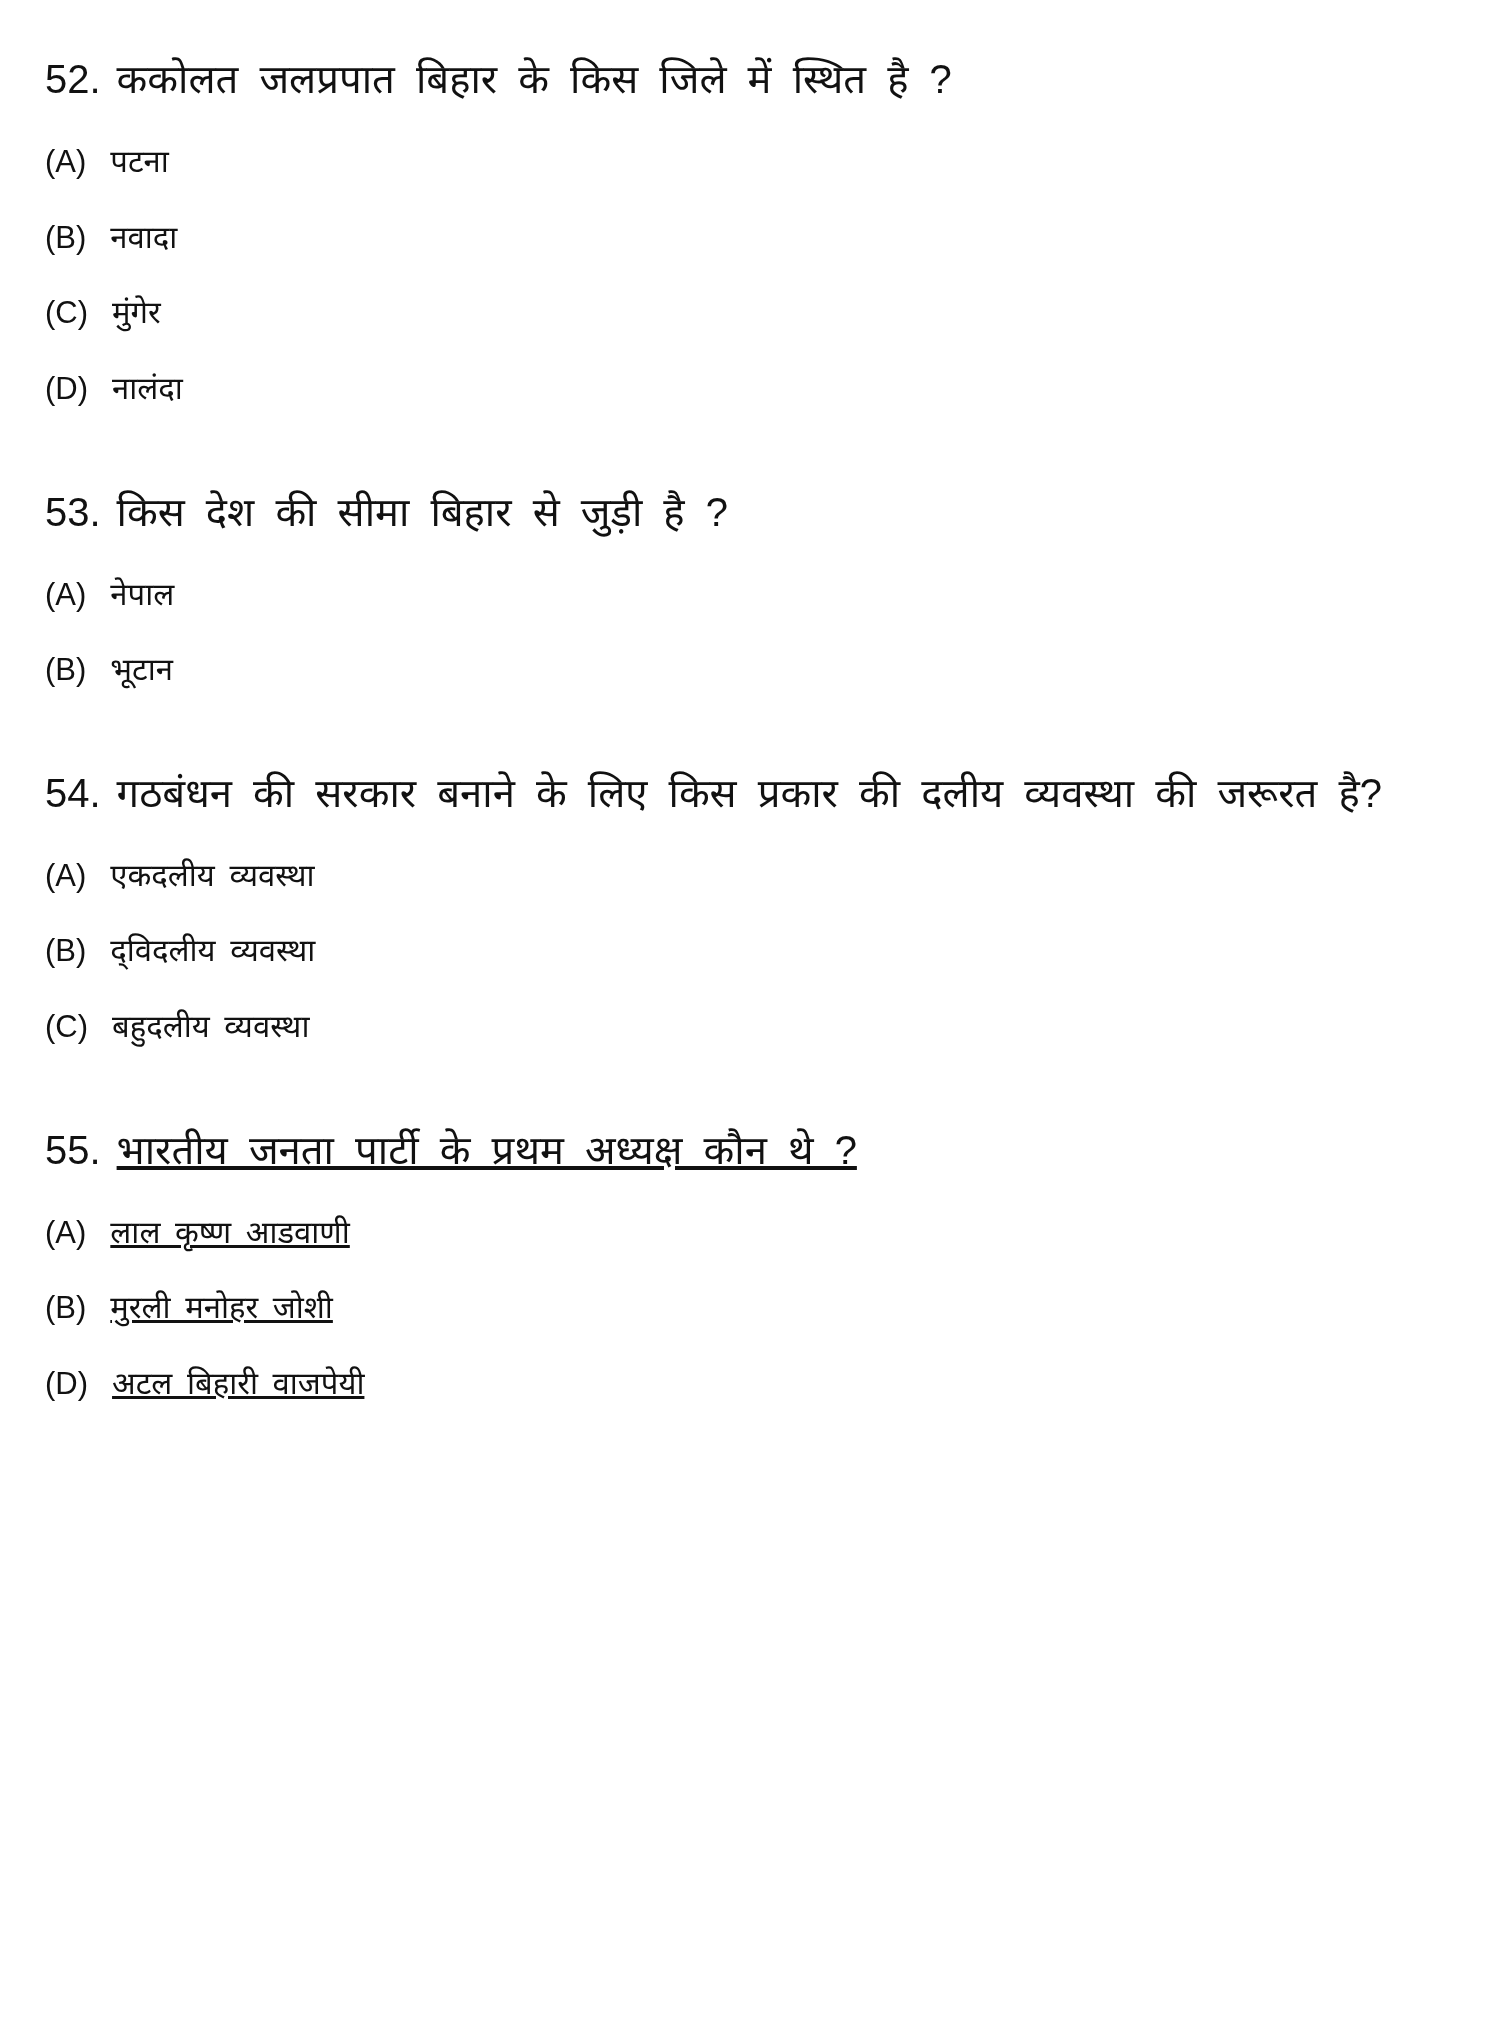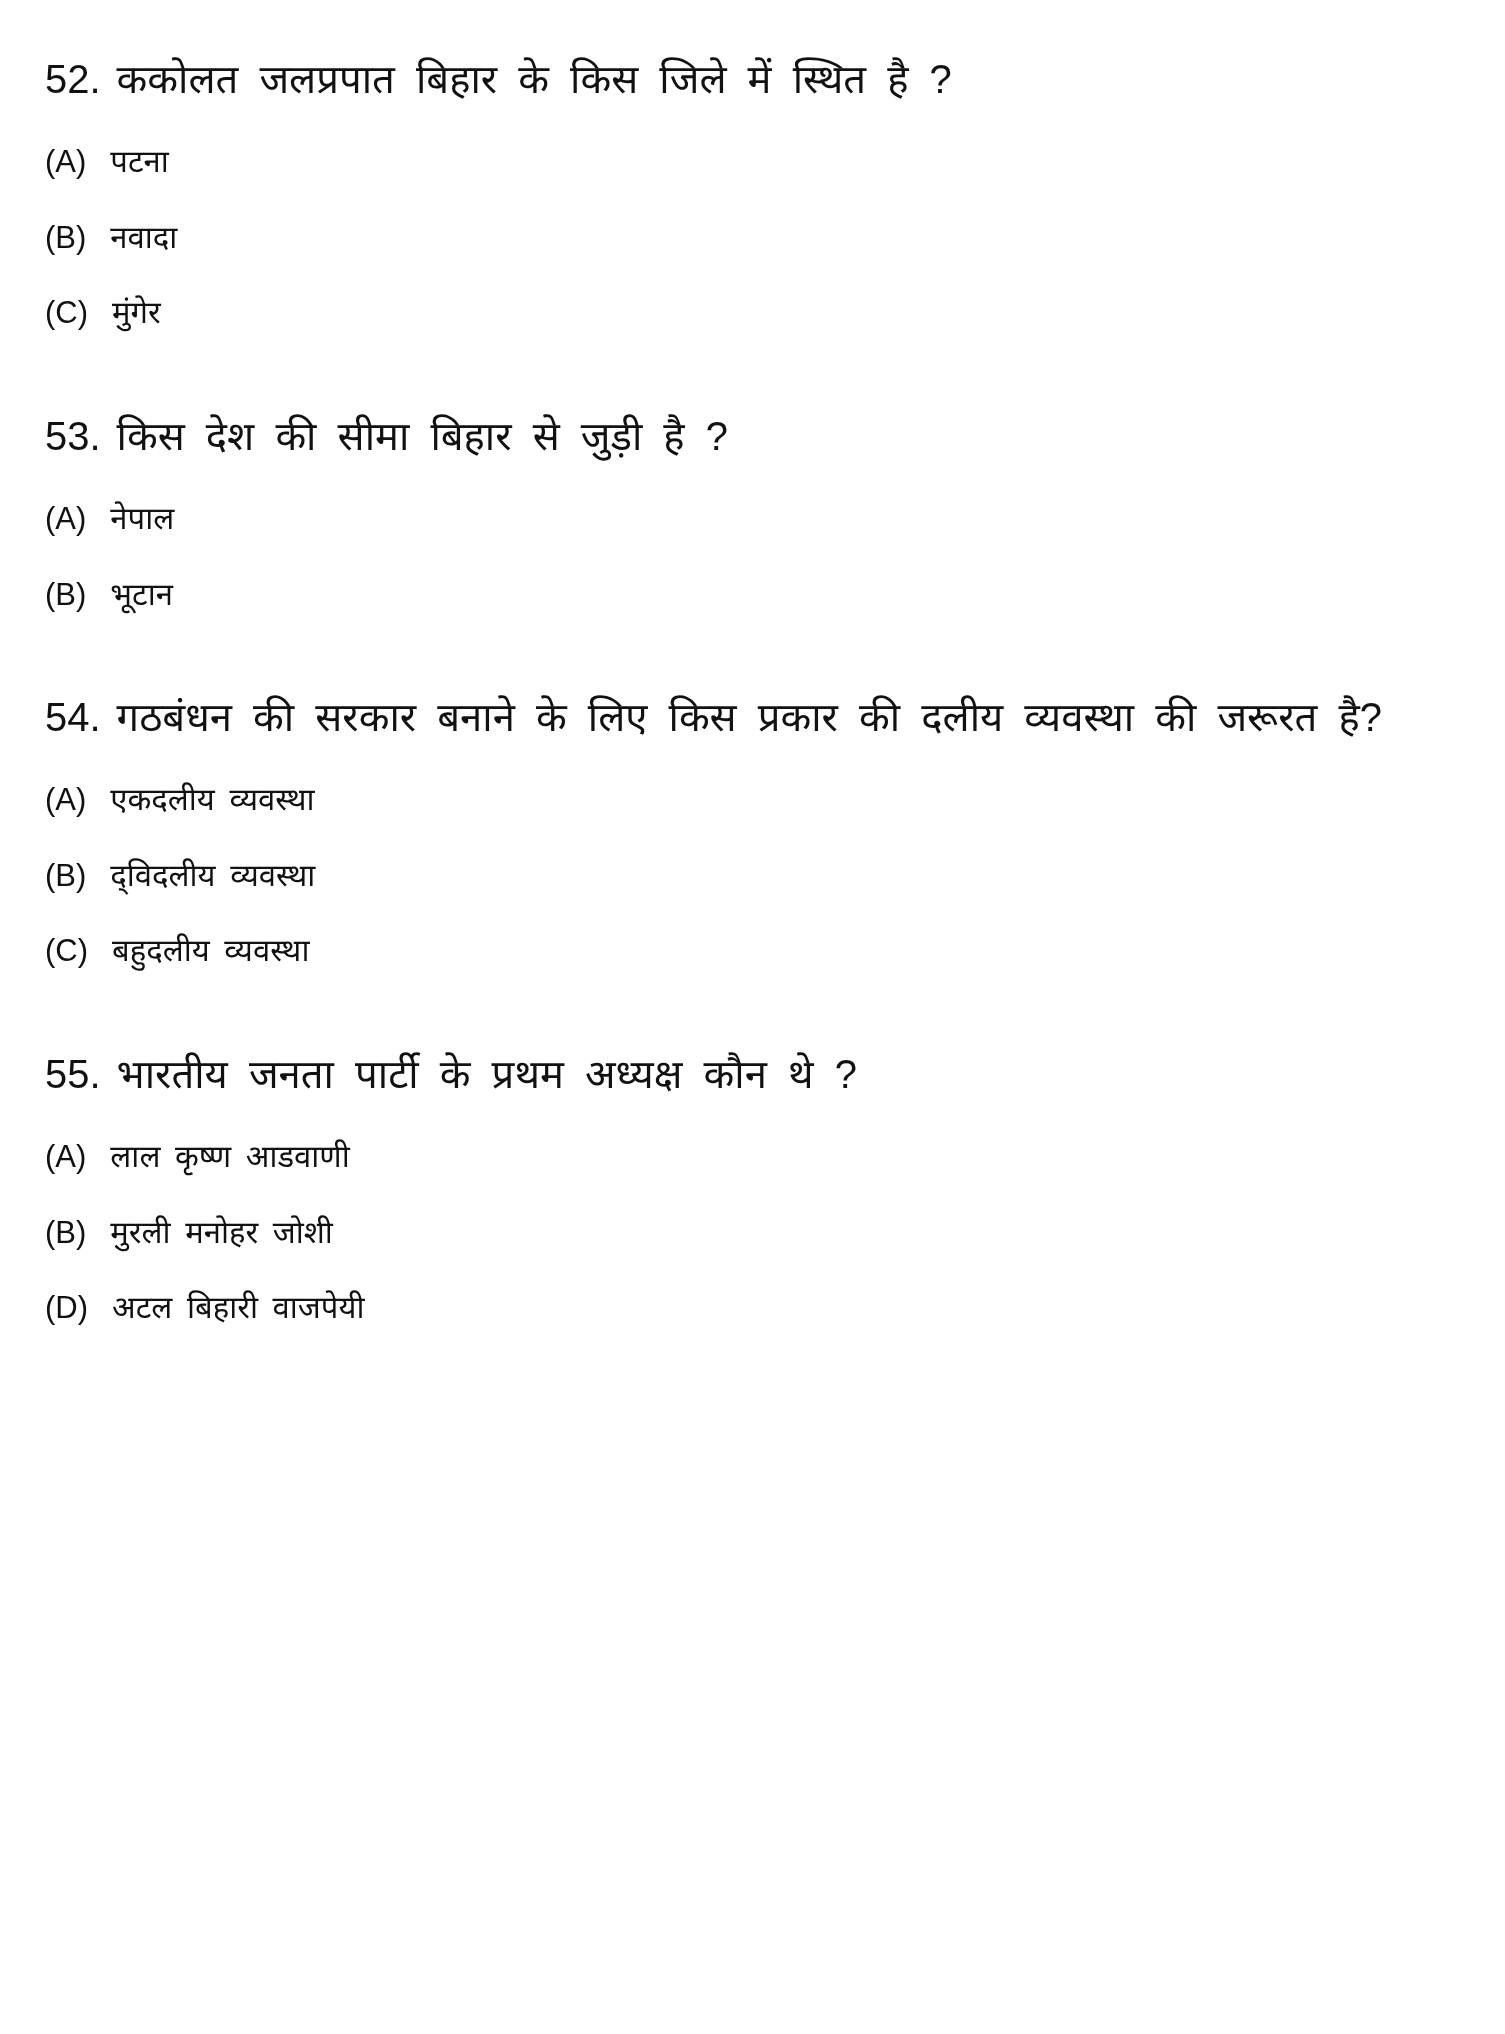--- a/index.html
+++ b/index.html
@@ -19,20 +19,21 @@
     width: 1404px;
     height: 2034px;
     padding: 56px 40px 40px 45px;
     background: #ffffff;
   }
   .question {
     margin-bottom: 82px;
   }
   .question:last-child {
     margin-bottom: 0;
+    text-decoration: underline;
   }
   .q-line {
     font-size: 40px;
     line-height: 1.15;
     margin-bottom: 42px;
     word-spacing: 10px;
     white-space: nowrap;
   }
   .q-num {
     display: inline-block;
@@ -62,20 +63,23 @@
       <span class="q-num">52.</span><span class="q-text">ककोलत जलप्रपात बिहार के किस जिले में स्थित है ?</span>
     </div>
     <div class="opt-line">
       <span class="opt-label">(A)</span><span class="opt-text">पटना</span>
     </div>
     <div class="opt-line">
       <span class="opt-label">(B)</span><span class="opt-text">नवादा</span>
     </div>
     <div class="opt-line">
       <span class="opt-label">(C)</span><span class="opt-text">मुंगेर</span>
+    </div>
+    <div class="opt-line">
+      <span class="opt-label">(D)</span><span class="opt-text">नालंदा</span>
     </div>
   </div>
 
   <div class="question">
     <div class="q-line">
       <span class="q-num">53.</span><span class="q-text">किस देश की सीमा बिहार से जुड़ी है ?</span>
     </div>
     <div class="opt-line">
       <span class="opt-label">(A)</span><span class="opt-text">नेपाल</span>
     </div>

